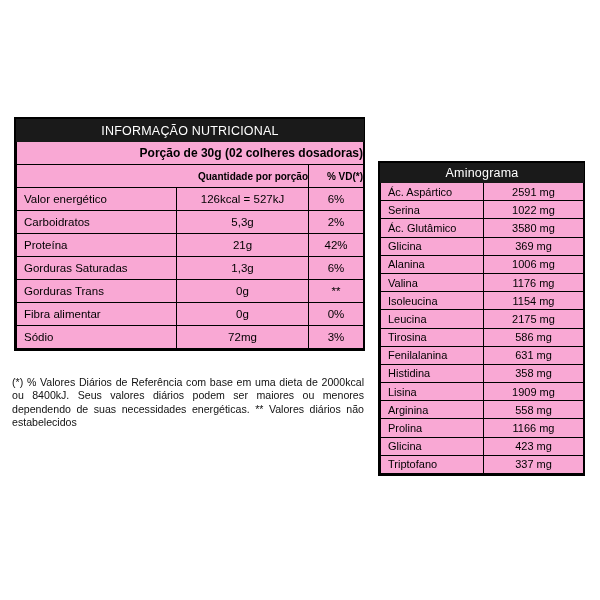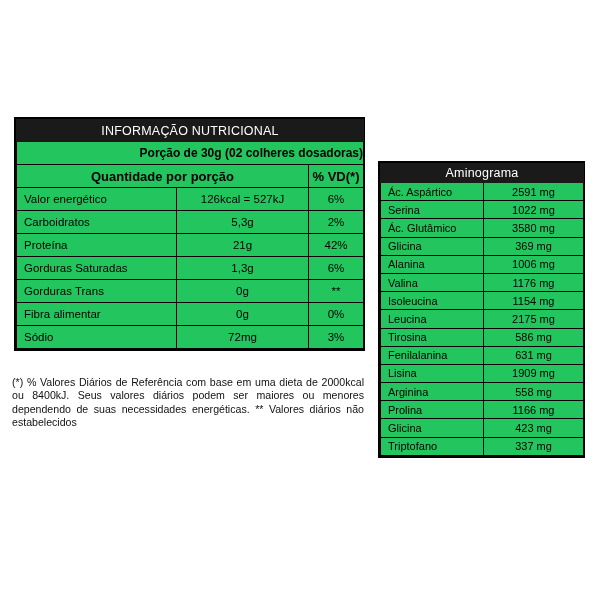--- a/index.html
+++ b/index.html
@@ -16,21 +16,21 @@
     color: #000000;
     overflow: hidden;
     -webkit-font-smoothing: antialiased;
   }
 
   
   .panel {
     position: absolute;
     box-sizing: border-box;
     border: 2px solid #000;
-    background: #22c55e;
+    background: #f9a8d4;
   }
   .tbl {
     width: 100%;
     border-collapse: collapse;
     table-layout: fixed;
   }
   .tbl td, .tbl th {
     border: 1px solid #000;
     padding: 0;
     font-weight: normal;
@@ -56,23 +56,23 @@
   #nutrition-panel .band-row td {
     font-size: 12.5px;
     border-color: #1a1a1a;
   }
   #nutrition-panel .portion td {
     text-align: right;
     font-weight: bold;
     font-size: 12px;
   }
   #nutrition-panel .colhead td {
-    text-align: center;
+    text-align: right;
     font-weight: bold;
-    font-size: 13px;
+    font-size: 10px;
   }
   .c-name  { text-align: left; padding-left: 7px !important; }
   .c-value { text-align: center; }
   .c-vd    { text-align: center; }
 
   
   #footnote {
     position: absolute;
     left: 12px;
     top: 376px;
@@ -204,20 +204,24 @@
         </tr>
         <tr>
           <td class="c-name">Tirosina</td>
           <td class="c-value">586 mg</td>
         </tr>
         <tr>
           <td class="c-name">Fenilalanina</td>
           <td class="c-value">631 mg</td>
         </tr>
         <tr>
+          <td class="c-name">Histidina</td>
+          <td class="c-value">358 mg</td>
+        </tr>
+        <tr>
           <td class="c-name">Lisina</td>
           <td class="c-value">1909 mg</td>
         </tr>
         <tr>
           <td class="c-name">Arginina</td>
           <td class="c-value">558 mg</td>
         </tr>
         <tr>
           <td class="c-name">Prolina</td>
           <td class="c-value">1166 mg</td>

